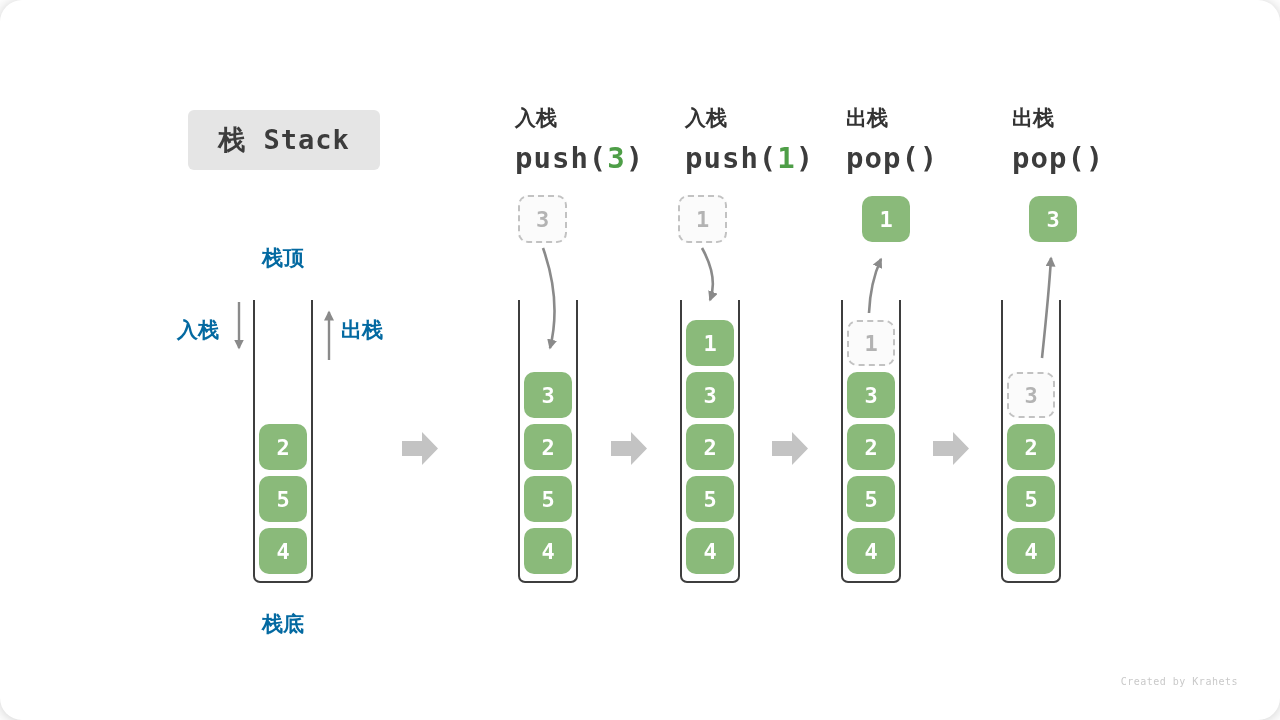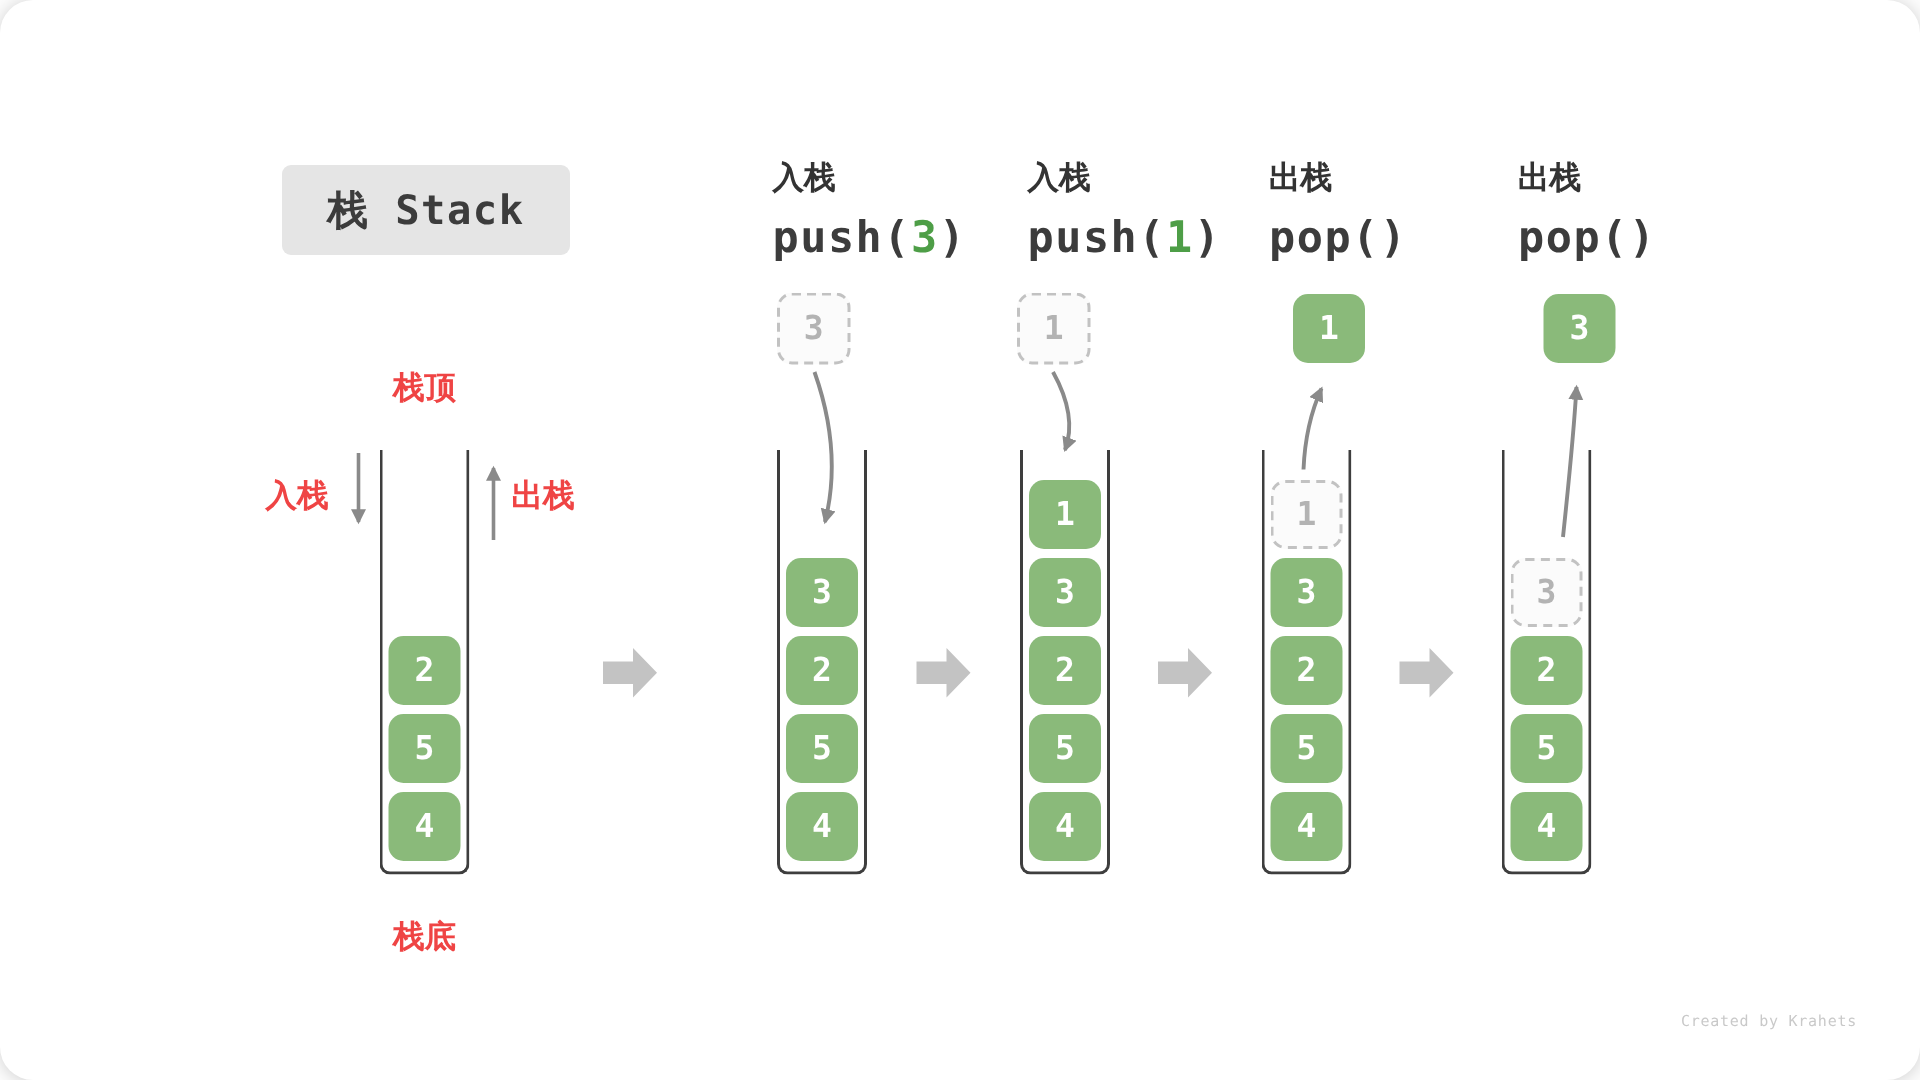--- a/index.html
+++ b/index.html
@@ -25,21 +25,21 @@
     display: flex; align-items: center; justify-content: center;
     font-family: "DejaVu Sans Mono", "Liberation Sans", monospace;
     font-size: 27px; font-weight: 600;
     color: #3c3c3c;
     letter-spacing: 1px;
   }
 
   .cn-label {
     position: absolute;
     font-size: 21px; font-weight: 700;
-    color: #ef4444;
+    color: #0369a1;
     white-space: nowrap;
   }
 
   .op-label { position: absolute; width: 150px; }
   .op-cn {
     font-size: 21px; font-weight: 700; color: #333333;
   }
   .op-code {
     margin-top: 9px;
     font-family: "DejaVu Sans Mono", monospace;

